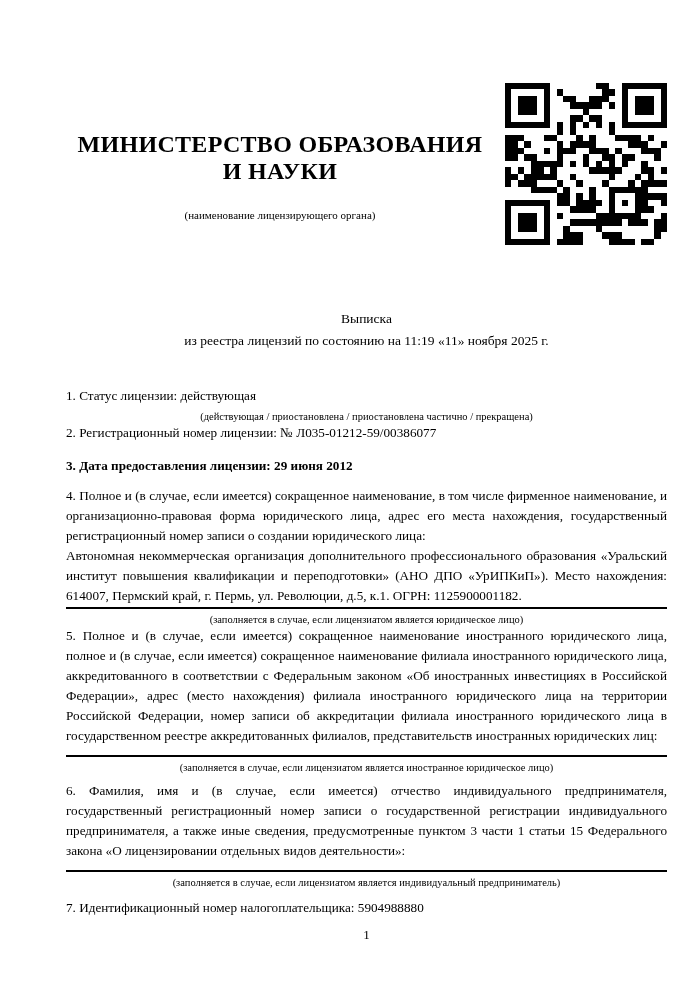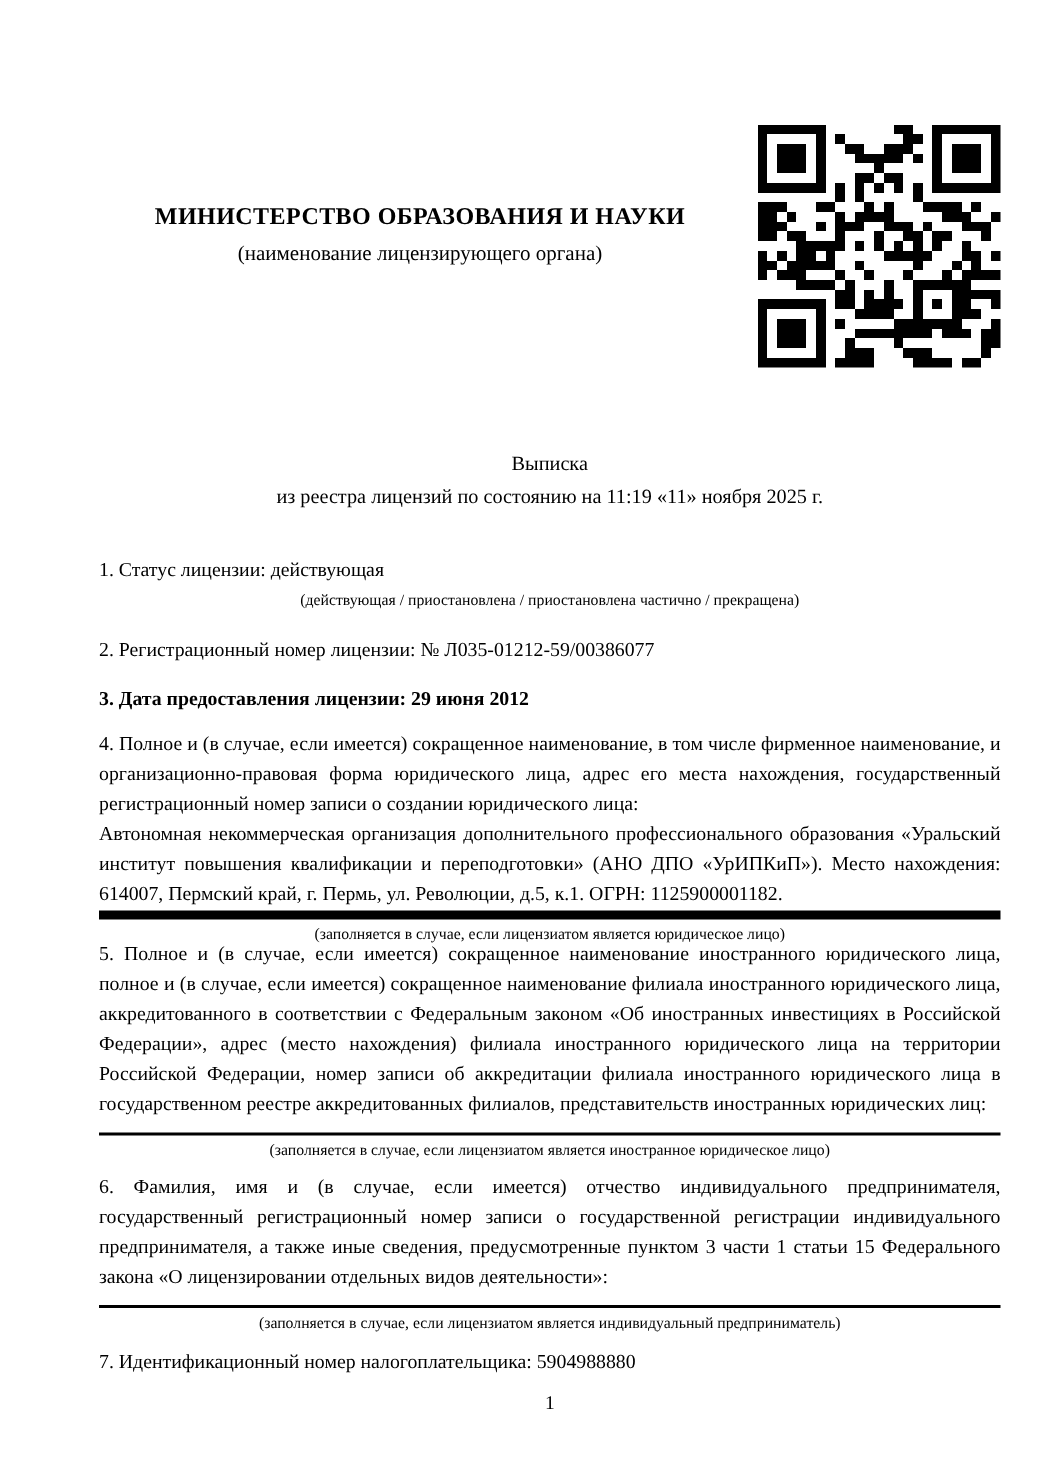--- a/index.html
+++ b/index.html
@@ -20,69 +20,69 @@
   
   .ministry-block {
     position: absolute;
     top: 131px;
     left: 66px;
     width: 428px;
     text-align: center;
   }
   .ministry-line {
     font-weight: 700;
-    font-size: 16px;
+    font-size: 24px;
     line-height: 27px;
     letter-spacing: 0.3px;
   }
   .ministry-caption {
-    font-size: 14px;
+    font-size: 11px;
     line-height: 14px;
-    margin-top: 5px;
+    margin-top: 23px;
   }
   .qr-box {
     position: absolute;
     top: 83px;
     left: 505px;
     width: 162px;
     height: 162px;
   }
   .qr-box svg { display: block; width: 162px; height: 162px; }
 
   
   .doc-title {
     position: absolute;
-    top: 298px;
+    top: 308px;
     left: 66px;
     width: 601px;
     text-align: center;
     font-size: 13.5px;
     line-height: 22px;
   }
 
   
   .item {
     position: absolute;
     left: 66px;
     width: 601px;
     font-size: 13.2px;
     line-height: 20px;
   }
-  .i1 { top: 370px; }
+  .i1 { top: 386px; }
   .i2 { top: 423px; }
   .i3 { top: 456px; font-weight: bold; }
   .i4 { top: 486px; }
   .i5 { top: 626px; }
   .i6 { top: 781px; }
   .i7 { top: 898px; }
 
   .para { text-align: justify; font-family: Liberation Serif, serif; }
   .value-filled {
     text-align: justify;
-    border-bottom: 6px solid #000000;
+    border-bottom: 2px solid #000000;
     padding-bottom: 1px;
   }
   .empty-field {
     height: 9px;
     border-bottom: 2px solid #000;
   }
   .caption {
     font-size: 10.5px;
     line-height: 15px;
     text-align: center;

